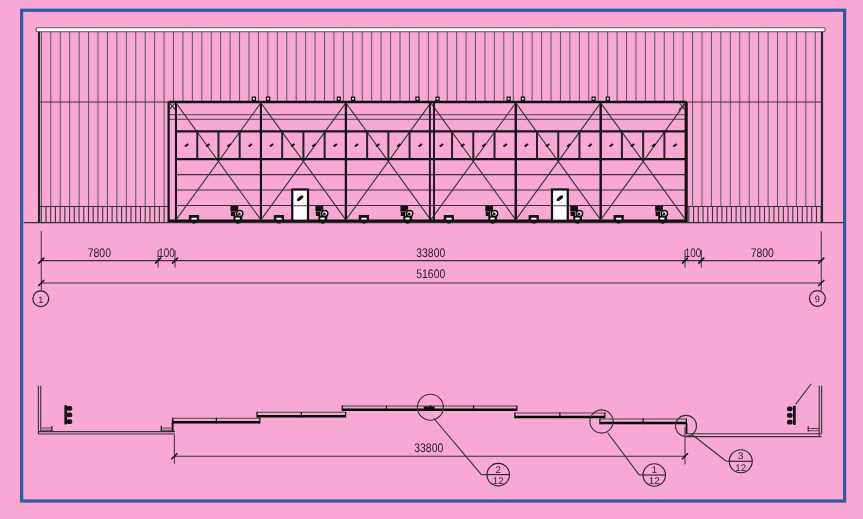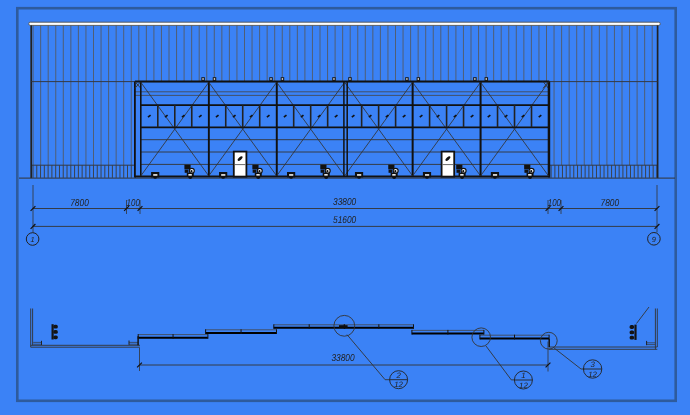--- a/index.html
+++ b/index.html
@@ -1,16 +1,16 @@
 <!DOCTYPE html>
 <html><head>
 <meta charset="utf-8">
 <style>
 html,body{margin:0;padding:0;background:#fff;}
-#page{width:690px;height:415px;position:relative;background:#3b82f6;overflow:hidden;will-change:transform;font-style:italic;}
+#page{width:690px;height:415px;position:relative;background:#f9a8d4;overflow:hidden;will-change:transform;}
 text{-webkit-font-smoothing:antialiased;text-rendering:geometricPrecision;}
 </style>
 </head>
 <body>
 <div id="page">
 <svg width="690" height="415" viewBox="0 0 690 415" xmlns="http://www.w3.org/2000/svg">
 
 <g>
         <rect x="17.30" y="8.20" width="658.40" height="392.60" stroke="#2e5b9d" stroke-width="2.6" fill="none"></rect>
       </g>

